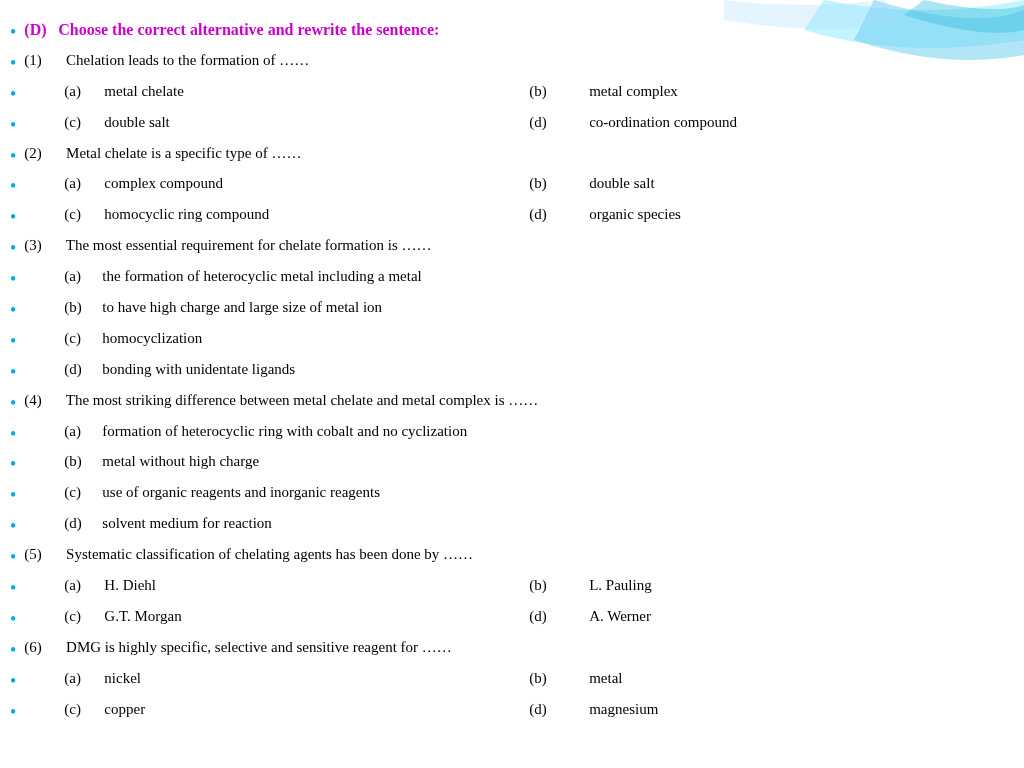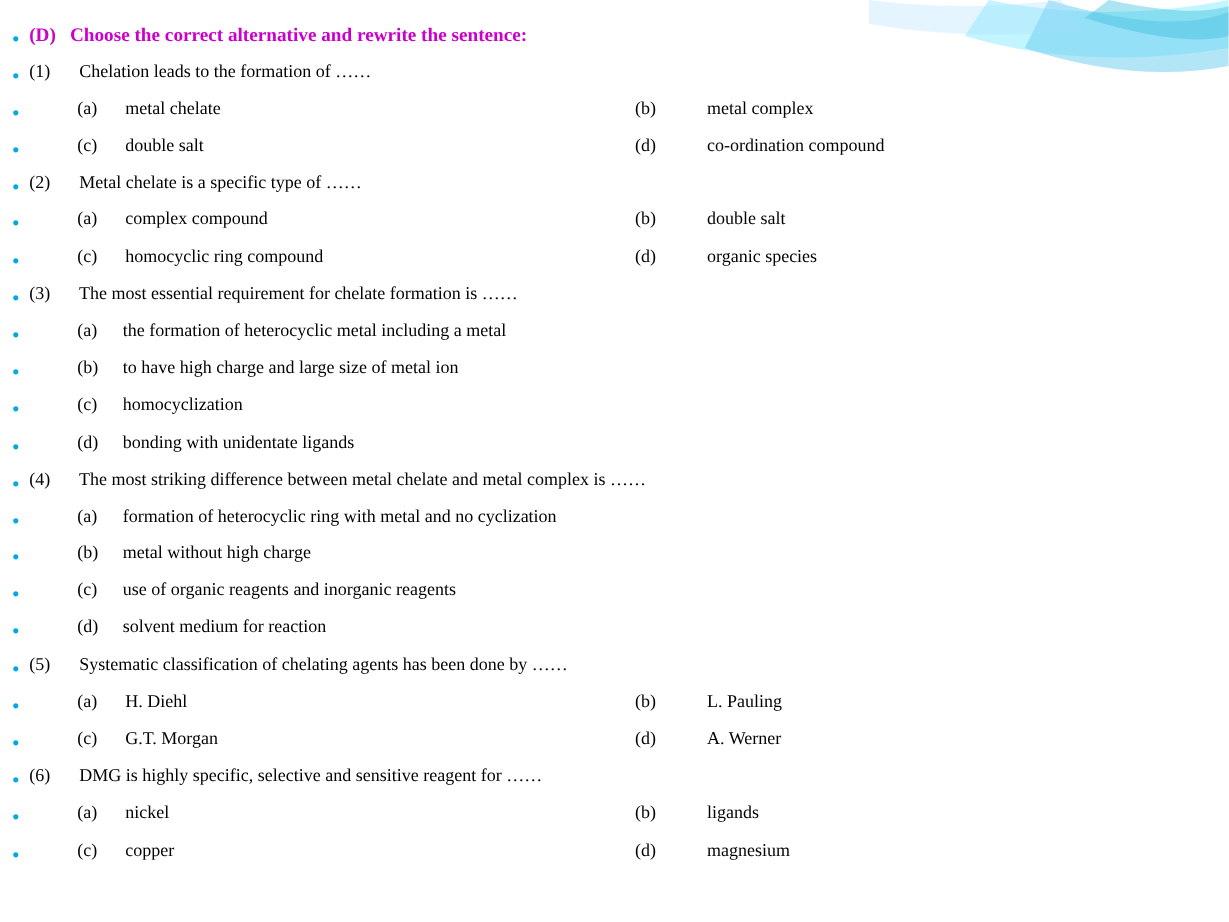--- a/index.html
+++ b/index.html
@@ -254,21 +254,21 @@
       <span class="bullet">•</span>
       <div class="line-content">
         <span class="question-num">(4)</span>
         <span class="question-text">The most striking difference between metal chelate and metal complex is ……</span>
       </div>
     </li>
     <li>
       <span class="bullet">•</span>
       <div class="line-content indent-option">
         <span class="opt-a-label">(a)</span>
-        <span class="opt-content">formation of heterocyclic ring with metal and no cyclization</span>
+        <span class="opt-content">formation of heterocyclic ring with cobalt and no cyclization</span>
       </div>
     </li>
     <li>
       <span class="bullet">•</span>
       <div class="line-content indent-option">
         <span class="opt-a-label">(b)</span>
         <span class="opt-content">metal without high charge</span>
       </div>
     </li>
     <li>
@@ -329,21 +329,21 @@
     </li>
     <li>
       <span class="bullet">•</span>
       <div class="line-content two-col">
         <div class="col-left">
           <span class="opt-label">(a)</span>
           <span class="opt-text">nickel</span>
         </div>
         <div class="col-right">
           <span class="opt-label-b">(b)</span>
-          <span class="opt-text-b">ligands</span>
+          <span class="opt-text-b">metal</span>
         </div>
       </div>
     </li>
     <li>
       <span class="bullet">•</span>
       <div class="line-content two-col">
         <div class="col-left">
           <span class="opt-label">(c)</span>
           <span class="opt-text">copper</span>
         </div>

